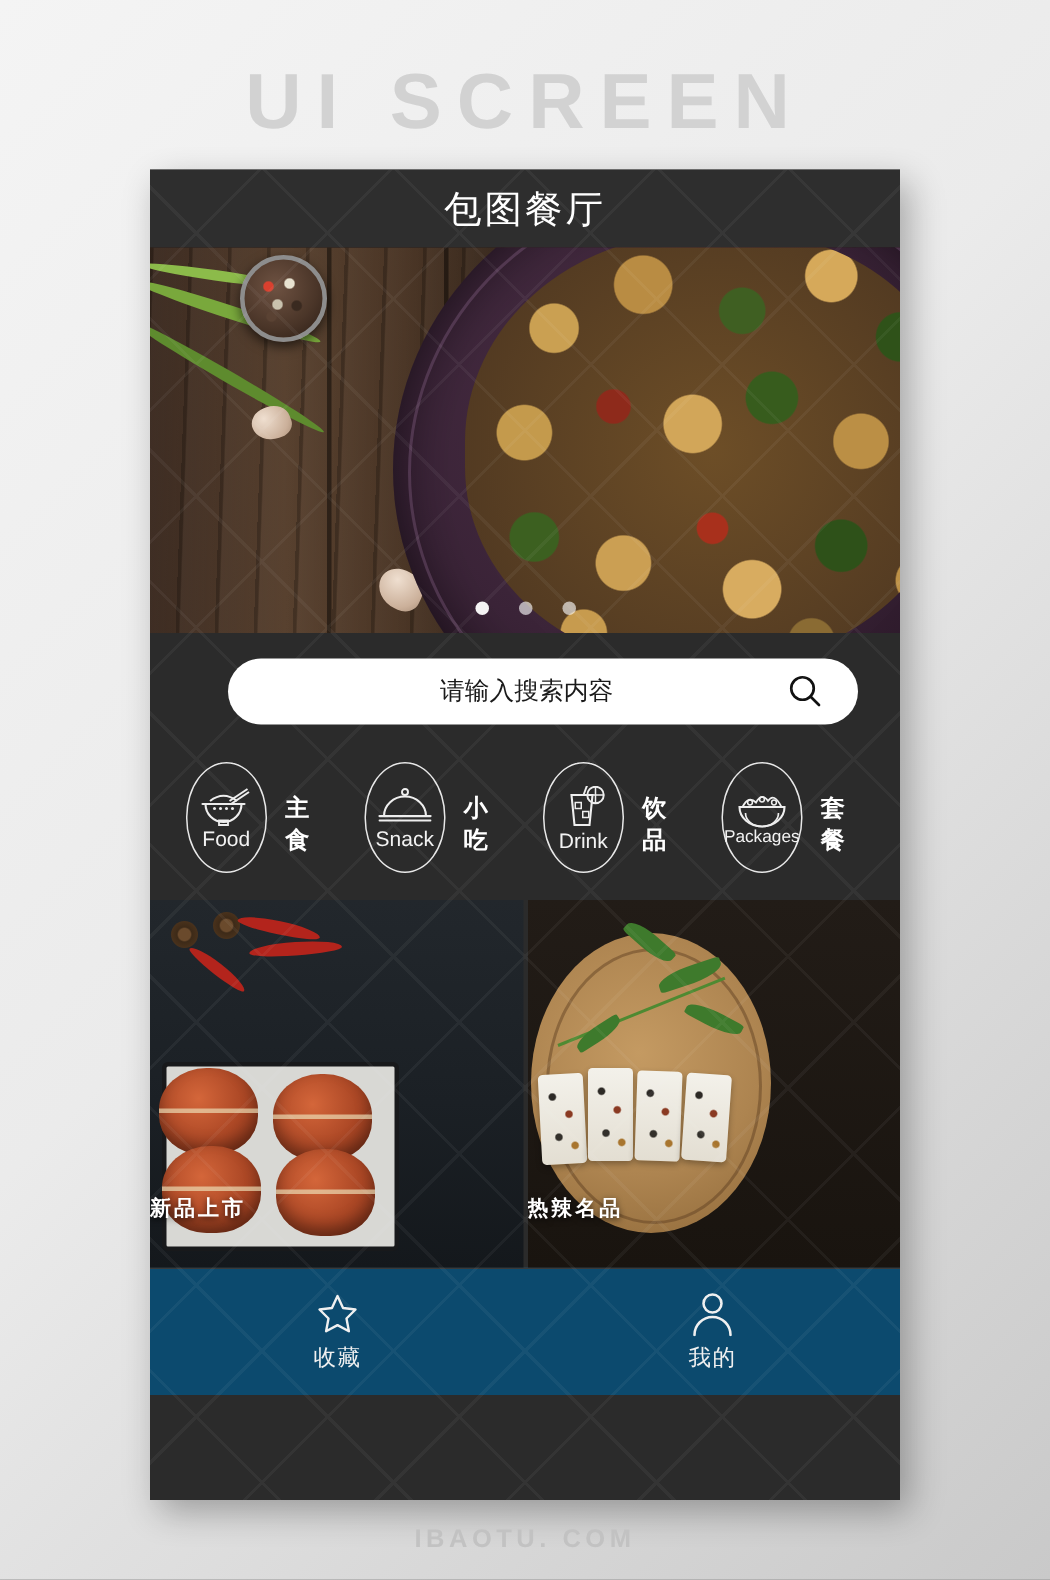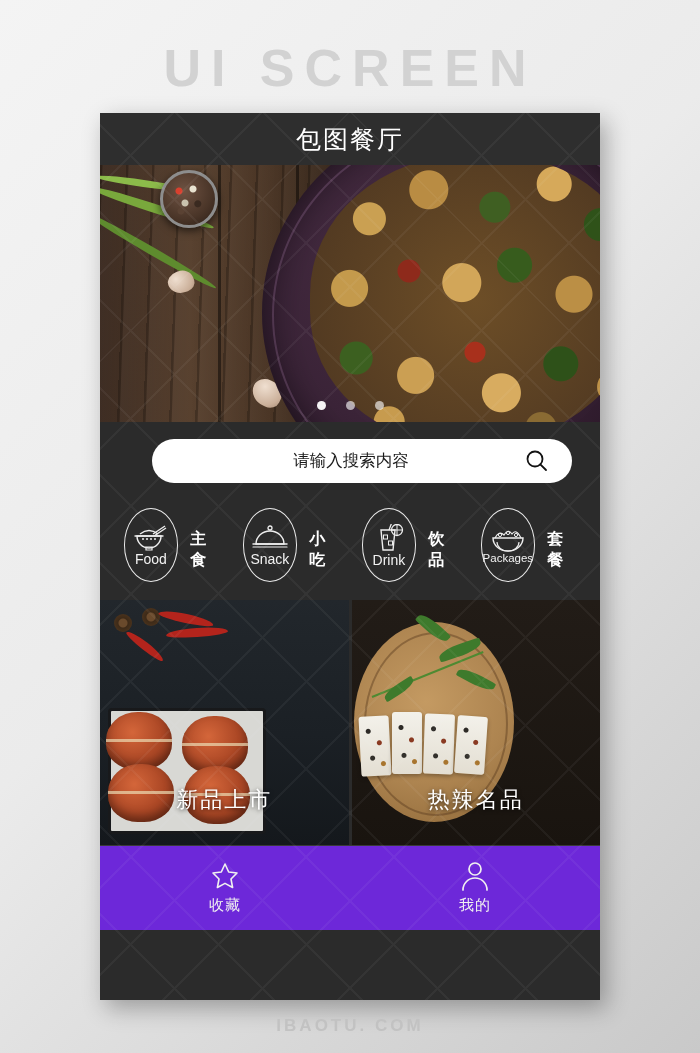--- a/index.html
+++ b/index.html
@@ -124,22 +124,22 @@
   .cat-en{color:#f2f2f2;font-size:14px;margin-top:1px;line-height:1;}
   .cat-en.small{font-size:11.5px;}
   .cat-cn{
     color:#ffffff;font-size:16px;margin-top:10px;letter-spacing:4px;
     font-family:"DejaVu Sans","Liberation Sans",sans-serif;font-weight:bold;
   }
   
   .cards{display:flex;gap:3px;padding:0 0 0 0;background:#2b2b2b;height:245px;}
   .card{position:relative;flex:1;overflow:hidden;}
   .card-label{
-    position:absolute;left:0;right:0;bottom:30px;text-align:center;color:#fff;
-    font-size:22px;letter-spacing:2px;font-weight:normal;
+    position:absolute;left:0;right:0;bottom:30px;text-align:left;color:#fff;
+    font-size:14px;letter-spacing:2px;font-weight:bold;
     font-family:"DejaVu Sans","Liberation Sans",sans-serif;
     text-shadow:0 1px 4px rgba(0,0,0,.75);
   }
   
   .c1{background:linear-gradient(180deg,#22272c 0%,#1b2025 55%,#14181c 100%);}
   .c1 .chili{position:absolute;background:#b3241c;border-radius:50% 50% 50% 50%/60% 60% 40% 40%;transform-origin:center;}
   .c1 .anise{position:absolute;width:18px;height:18px;border-radius:50%;
     background:radial-gradient(circle,#6a4a2c 0 4px,#3d2a18 5px,#55391f 100%);}
   .c1 .tray{position:absolute;left:8px;top:108px;width:152px;height:120px;background:#d8d8d4;border:3px solid #18191b;border-radius:4px;}
   .c1 .crab{position:absolute;width:66px;height:58px;border-radius:48% 48% 45% 45%;
@@ -175,21 +175,21 @@
   .c3 .slice:after{content:"";position:absolute;inset:0;border-radius:3px;
     background:
       radial-gradient(circle at 30% 25%,#2d2a26 0 2px,transparent 3px),
       radial-gradient(circle at 65% 45%,#8a3a22 0 2px,transparent 3px),
       radial-gradient(circle at 40% 70%,#33302b 0 2px,transparent 3px),
       radial-gradient(circle at 75% 80%,#a8752e 0 2px,transparent 3px);}
   .c3 .leaf{position:absolute;background:#3e7a2c;border-radius:60% 10% 60% 10%;transform-origin:center;}
   .c3 .stem{position:absolute;height:2px;background:#4e8a32;transform-origin:left center;}
   
   .nav{
-    height:84px;background:#6d28d9;display:flex;align-items:center;
+    height:84px;background:#0c4a6e;display:flex;align-items:center;
     justify-content:space-around;border-top:1px solid #3a3a3a;
   }
   .nav-item{display:flex;flex-direction:column;align-items:center;width:84px;}
   .nav-label{color:#f0f0f0;font-size:15px;margin-top:5px;letter-spacing:1px;
     font-family:"DejaVu Sans","Liberation Sans",sans-serif;}
   .home-circle{
     width:58px;height:58px;border-radius:50%;border:1.8px solid #d8a520;
     display:flex;flex-direction:column;align-items:center;justify-content:center;
   }
   .home-label{color:#d8a520;font-size:13.5px;margin-top:1px;letter-spacing:1px;

